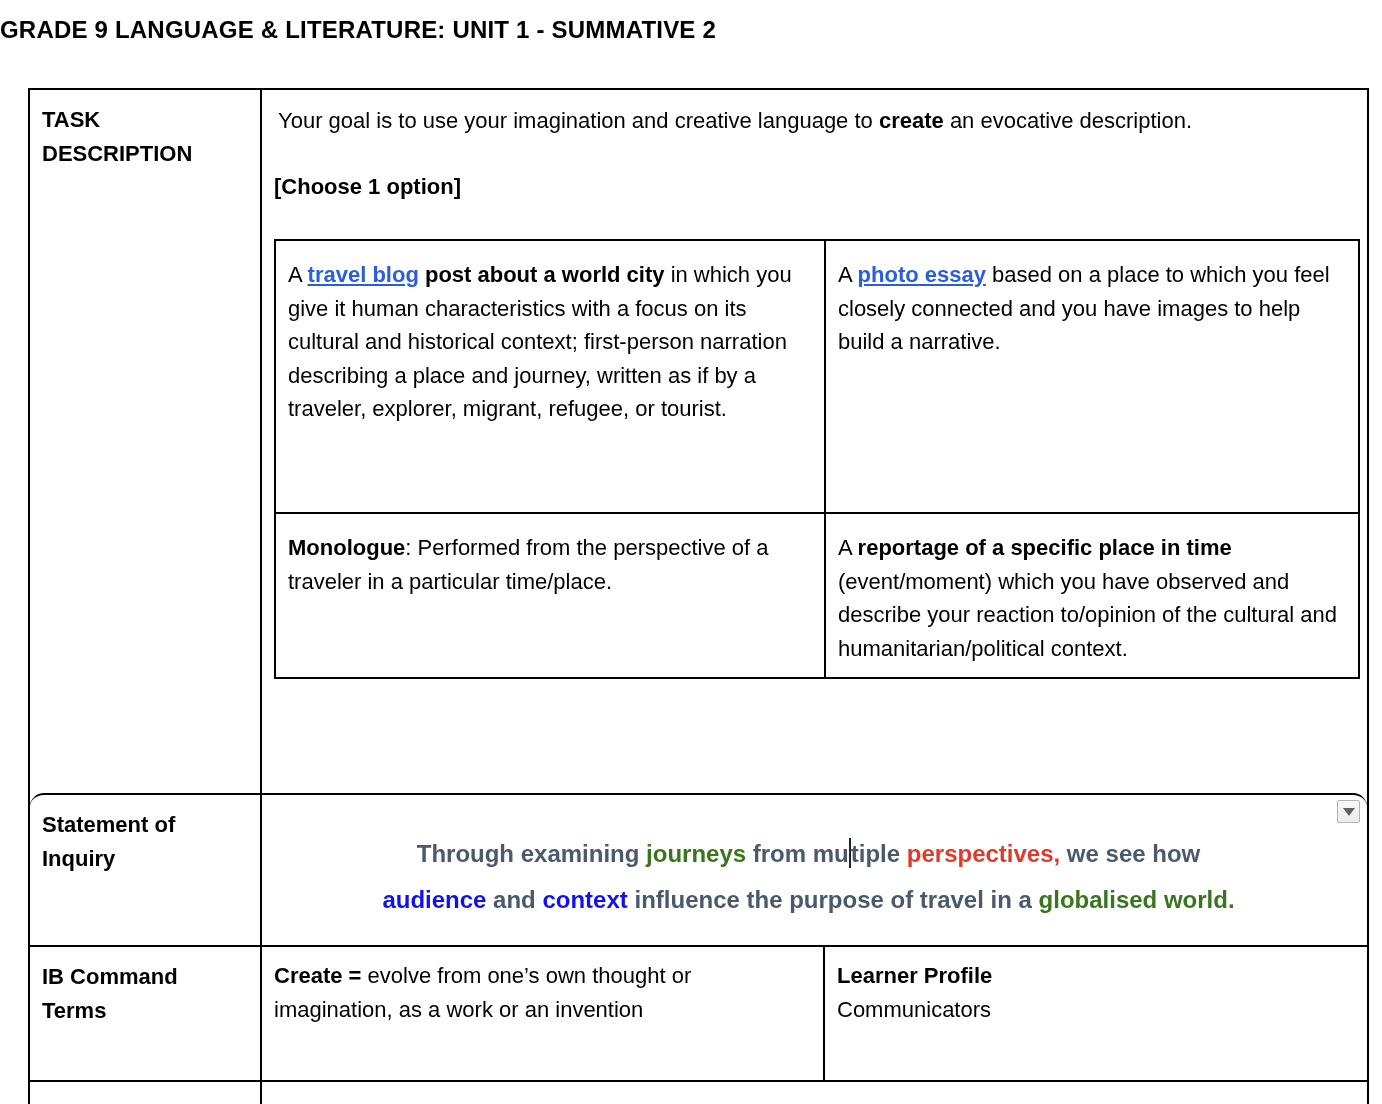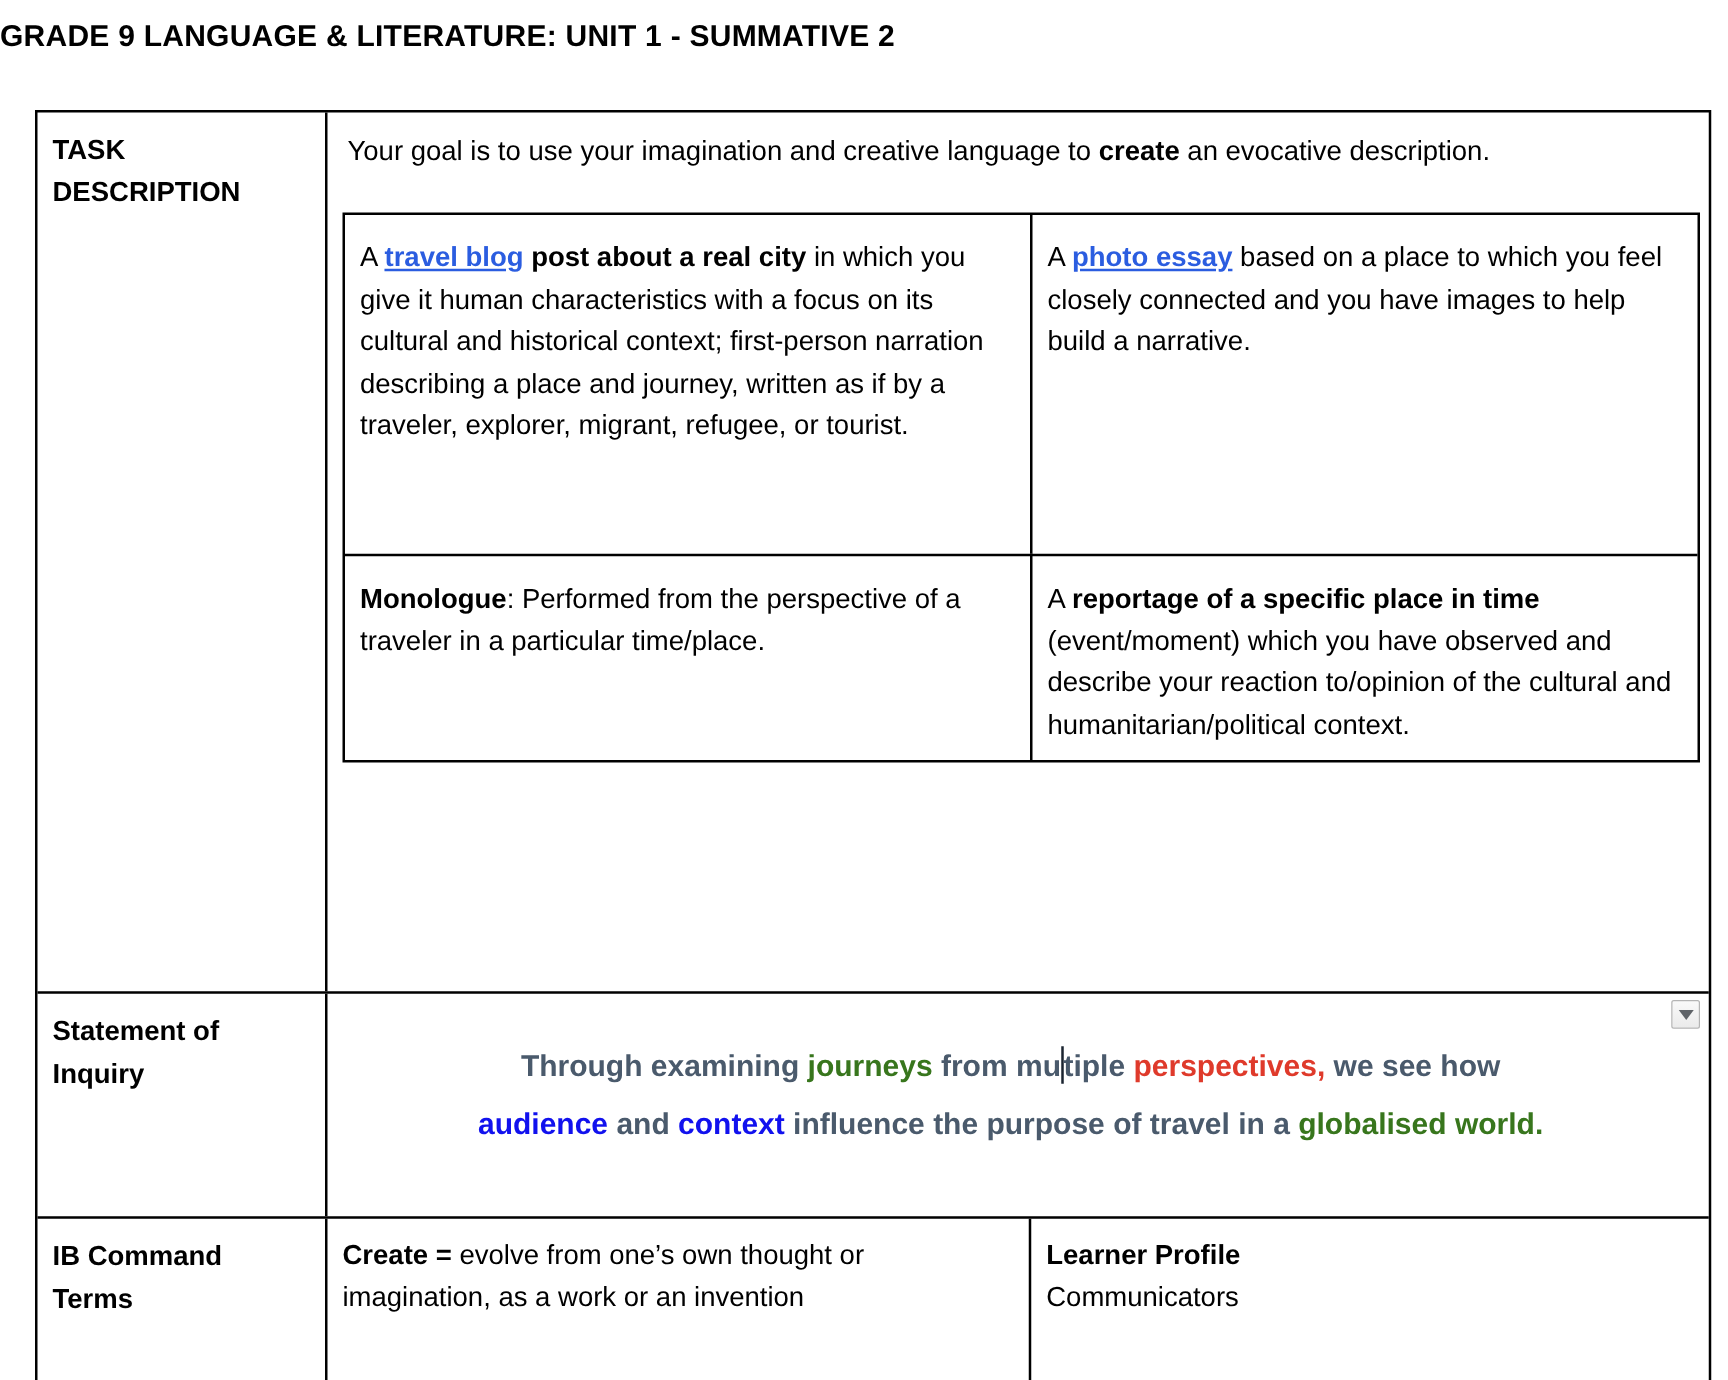--- a/index.html
+++ b/index.html
@@ -23,21 +23,21 @@
   .outer-table {
     position: absolute;
     left: 28px; top: 88px;
     width: 1341px; height: 1056px;
     border: 2px solid var(--table-border, #000);
     background: #fff;
   }
   .row { display: grid; border-top: 2px solid var(--table-border, #000); }
   .row:first-child { border-top: none; }
   .row-task    { grid-template-columns: 230px 1fr; height: 703px; }
-  .row-inquiry { grid-template-columns: 230px 1fr; height: 180px; }
+  .row-inquiry { grid-template-columns: 230px 1fr; height: 152px; border-radius: 14px; }
   .row-ib      { grid-template-columns: 230px 563px 1fr; height: 135px; }
   .row-next    { grid-template-columns: 230px 1fr; height: 49px; }
   .cell { border-left: 2px solid var(--table-border, #000); }
   .row .cell:first-child { border-left: none; }
   .label-cell {
     font-weight: bold;
     font-size: 22px;
     line-height: 34px;
     padding: 13px 40px 0 12px;
   }
@@ -107,23 +107,24 @@
 <body>
 
 <div class="doc-title">GRADE 9 LANGUAGE &amp; LITERATURE: UNIT 1 - SUMMATIVE 2</div>
 
 <div class="outer-table">
 
   <div class="row row-task">
     <div class="cell label-cell">TASK DESCRIPTION</div>
     <div class="cell task-content">
       <p class="para-intro"><span>Your goal is to use your imagination and creative language to </span><strong>create</strong><span> an evocative description.</span></p>
+      <p class="para-choose">[Choose 1 option]</p>
 
       <div class="inner-table">
-        <div class="icell col1 row1"><span>A </span><a class="doc-link">travel blog</a><strong> post about a real city</strong><span> in which you give it human characteristics with a focus on its cultural and historical context; first-person narration describing a place and journey, written as if by a traveler, explorer, migrant, refugee, or tourist.</span></div>
+        <div class="icell col1 row1"><span>A </span><a class="doc-link">travel blog</a><strong> post about a world city</strong><span> in which you give it human characteristics with a focus on its cultural and historical context; first-person narration describing a place and journey, written as if by a traveler, explorer, migrant, refugee, or tourist.</span></div>
         <div class="icell row1"><span>A </span><a class="doc-link">photo essay</a><span> based on a place to which you feel closely connected and you have images to help build a narrative.</span></div>
         <div class="icell col1"><strong>Monologue</strong><span>: Performed from the perspective of a traveler in a particular time/place.</span></div>
         <div class="icell"><span>A </span><strong>reportage of a specific place in time</strong><span> (event/moment) which you have observed and describe your reaction to/opinion of the cultural and humanitarian/political context.</span></div>
       </div>
     </div>
   </div>
 
   <div class="row row-inquiry">
     <div class="cell label-cell">Statement of Inquiry</div>
     <div class="cell inquiry-content">

